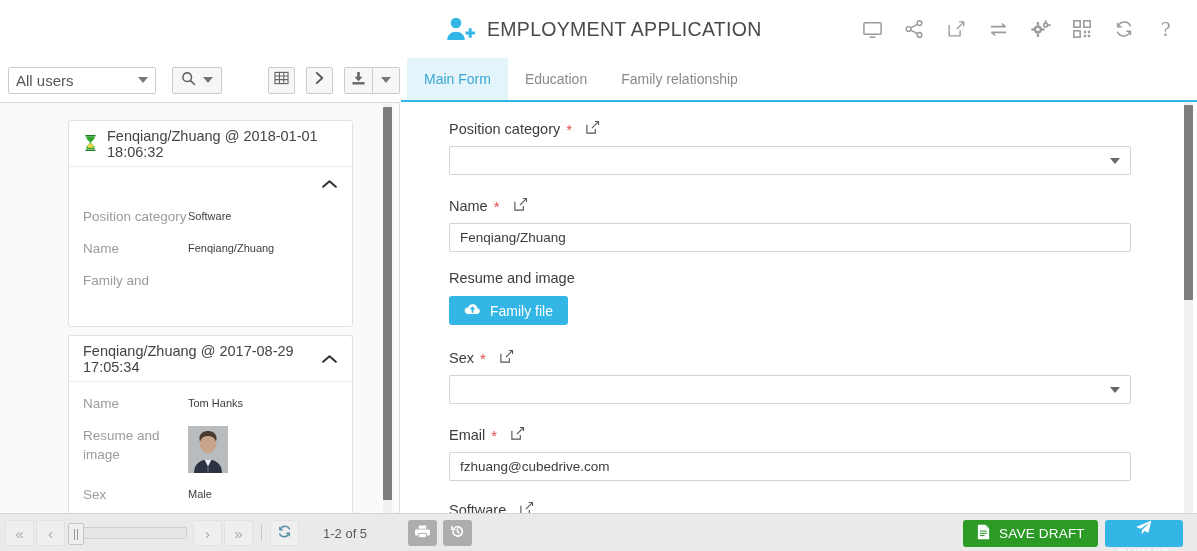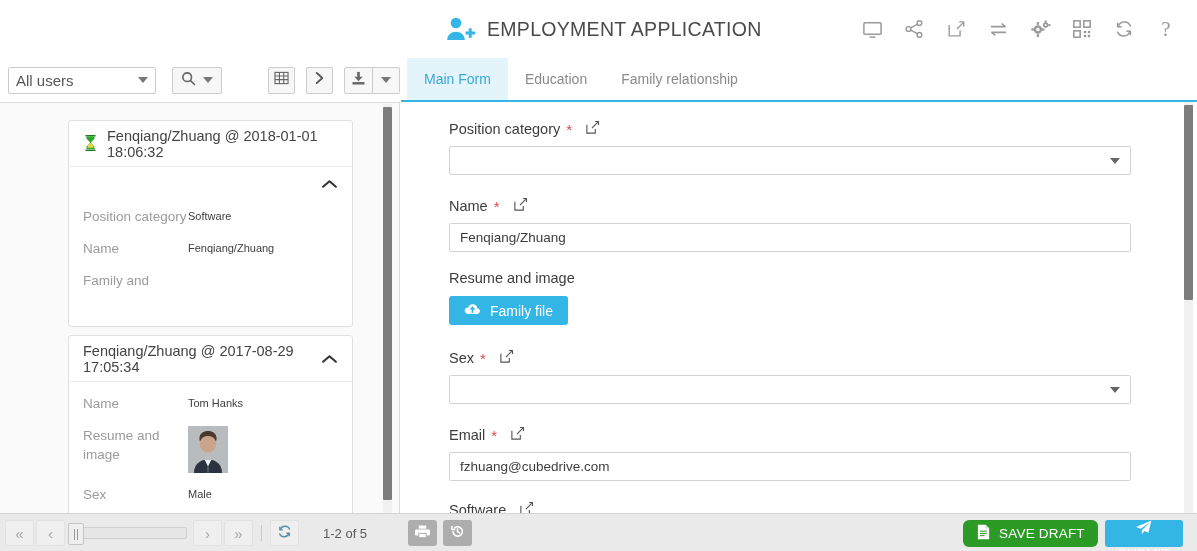--- a/index.html
+++ b/index.html
@@ -170,21 +170,21 @@
   .gray-btn {
     width: 29px; height: 26px; background: #adadad; border-radius: 3px;
     display: flex; align-items: center; justify-content: center; color: #fff; cursor: pointer;
   }
   .bot-right { position: absolute; right: 14px; top: 0; height: 38px; display: flex; align-items: center; gap: 7px; }
   .act-btn {
     height: 27px; display: inline-flex; align-items: center; gap: 8px; padding: 0 13px;
     border: none; border-radius: 3px; color: #fff; font-size: 13.5px; cursor: pointer;
     font-family: "Liberation Sans", sans-serif; letter-spacing: .2px;
   }
-  .save-draft { background: #2b9b26; border-radius: 6px; }
+  .save-draft { background: #2b9b26; }
   .submit { background: #33b5e5; flex-direction: column; }
 </style>
 </head>
 <body>
 
 <div id="app">
 
   <div class="header">
     <div class="hdr-title-wrap">
       <span>

